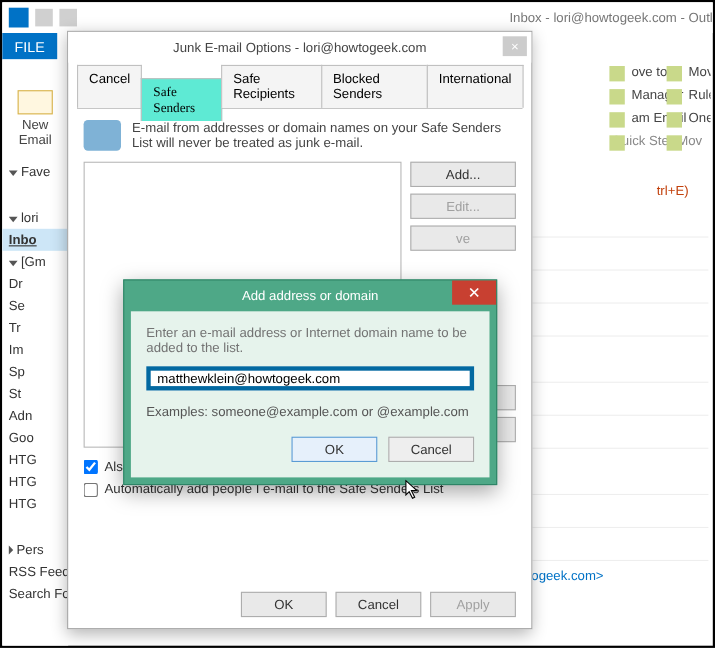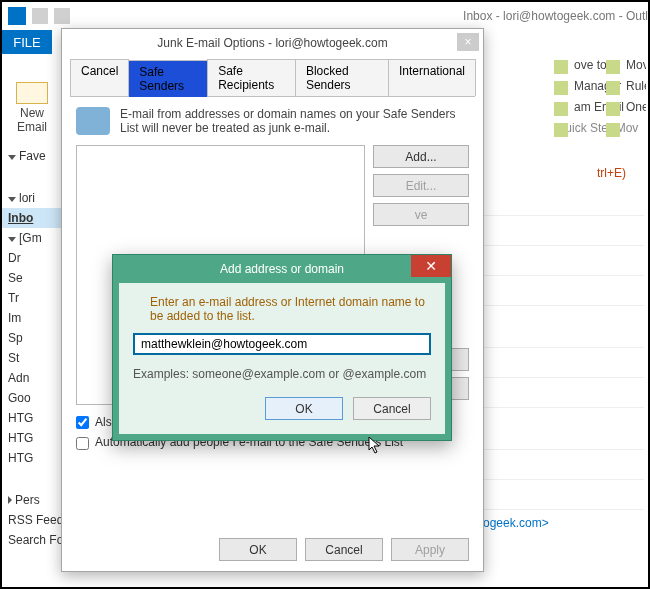--- a/index.html
+++ b/index.html
@@ -34,21 +34,21 @@
 .mail-list .row { height:30px; border-bottom:1px solid #eee; padding:4px 6px; white-space:nowrap; overflow:hidden; }
 .mail-list .link { color:#0072c6; text-align:center; padding-top:6px;}
 
 
 .junk-dialog { position:absolute; left:59px; top:-26px; width:423px; height:544px; background:#fff; border:1px solid #a5a5a5; box-shadow:0 4px 14px rgba(0,0,0,.3); }
 .junk-dialog .dlg-title { height:28px; background:#fff; color:#444; display:flex; align-items:center; justify-content:center; position:relative; }
 .junk-dialog .dlg-close { position:absolute; right:4px; top:4px; width:22px; height:18px; background:#ccc; color:#fff; text-align:center; line-height:18px; }
 
 .junk-dialog .tabstrip { display:flex; border-bottom:1px solid #c0c0c0; margin:2px 8px 0; }
 .junk-dialog .tab { padding:4px 10px; border:1px solid #c0c0c0; border-bottom:none; background:#f4f4f4; margin-right:-1px; position:relative; }
-.junk-dialog .tab.active { background:#1d4ed8; top:1px; }
+.junk-dialog .tab.active { background:#5eead4; top:12px;font-family:Liberation Serif, serif; }
 
 .junk-dialog .body { padding:10px 14px 0; }
 .junk-dialog .intro { display:flex; gap:10px; margin-bottom:10px; }
 .junk-dialog .intro .ppl-icon { width:34px; height:28px; background:#7fb2d6; border-radius:4px; flex:none; }
 .junk-dialog .intro .txt { color:#444; }
 
 .junk-dialog .list-area { display:flex; gap:8px; }
 .junk-dialog .listbox { flex:1; height:260px; border:1px solid #b8b8b8; background:#fff; }
 .junk-dialog .btncol { width:96px; display:flex; flex-direction:column; gap:6px; }
 .dlg-btn { height:23px; border:1px solid #adadad; background:#e9e9e9; color:#333; display:flex; align-items:center; justify-content:center; cursor:default; }
@@ -59,22 +59,22 @@
 .junk-dialog .checks input { margin-right:6px; vertical-align:middle; }
 
 .junk-dialog .footer { position:absolute; bottom:10px; right:14px; display:flex; gap:8px; }
 .junk-dialog .footer .dlg-btn { width:78px; }
 
 
 .add-dialog { position:absolute; left:110px; top:200px; width:340px; background:#4ea887; border:1px solid #2e8466; box-shadow:0 6px 18px rgba(0,0,0,.35); }
 .add-dialog .ad-title { height:28px; color:#fff; display:flex; align-items:center; justify-content:center; position:relative; }
 .add-dialog .ad-close { position:absolute; right:0; top:0; width:40px; height:22px; background:#c84031; color:#fff; text-align:center; line-height:22px; font-size:14px; }
 .add-dialog .ad-body { margin:0 6px 6px; background:#e6f3ec; padding:12px 14px 14px; }
-.add-dialog .ad-body .prompt { color:#a16207; margin-bottom:10px;margin-left:17px; }
-.add-dialog input[type=text] { width:100%; height:22px; border:2px solid #0369a1; padding:2px 6px; font-size:12px; background:#fff; outline:none; }
+.add-dialog .ad-body .prompt { color:#737373; margin-bottom:10px; }
+.add-dialog input[type=text] { width:100%; height:22px; border:4px solid #0369a1; padding:2px 6px; font-size:12px; background:#fff; outline:none; }
 .add-dialog .eg { margin-top:12px; color:#555; }
 .add-dialog .ad-foot { display:flex; justify-content:flex-end; gap:10px; margin-top:16px; }
 .add-dialog .ad-foot .dlg-btn { width:78px; background:#eee; }
 .add-dialog .ad-foot .dlg-btn.primary { border:1px solid #5a9bd4; background:#e6f0fb; }
 
 .cursor { position:absolute; left:366px; top:382px; width:16px; height:20px; pointer-events:none; }
 .cursor svg { width:16px; height:20px; }
 </style>
 </head>
 <body>

